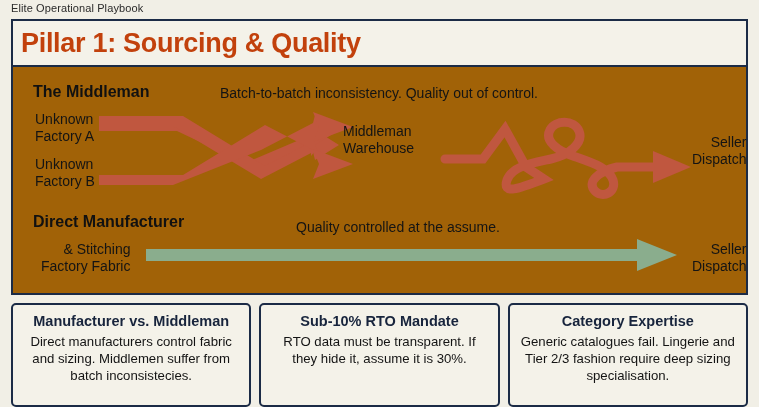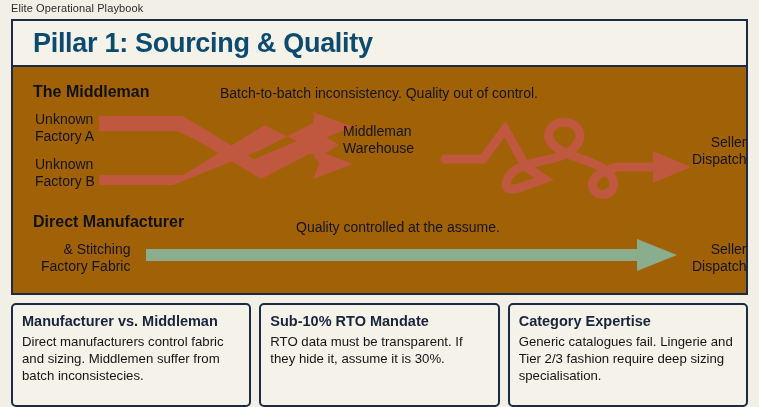--- a/index.html
+++ b/index.html
@@ -36,22 +36,22 @@
     box-sizing: border-box;
     background: #f4f2e9;
     border: 2px solid #1b2b46;
     border-bottom: 2px solid #1b2b46;
     display: flex;
     align-items: center;
   }
   .title-text {
     font-size: 27px;
     font-weight: bold;
-    color: #0c4a6e;
-    padding-left: 20px;
+    color: #c2410c;
+    padding-left: 8px;
     letter-spacing: -0.3px;
     white-space: nowrap;
   }
 
   
   .diagram-panel {
     position: absolute;
     left: 11px;
     top: 67px;
     width: 737px;
@@ -111,20 +111,21 @@
 
   
   .cards {
     position: absolute;
     left: 11px;
     top: 303px;
     width: 737px;
     height: 104px;
     display: flex;
     gap: 8px;
+    text-align: center;
   }
   .card {
     flex: 1 1 0;
     box-sizing: border-box;
     background: #f4f2e9;
     border: 2px solid #1b2b46;
     border-radius: 5px;
     padding: 7px 9px 0 9px;
     overflow: hidden;
   }

